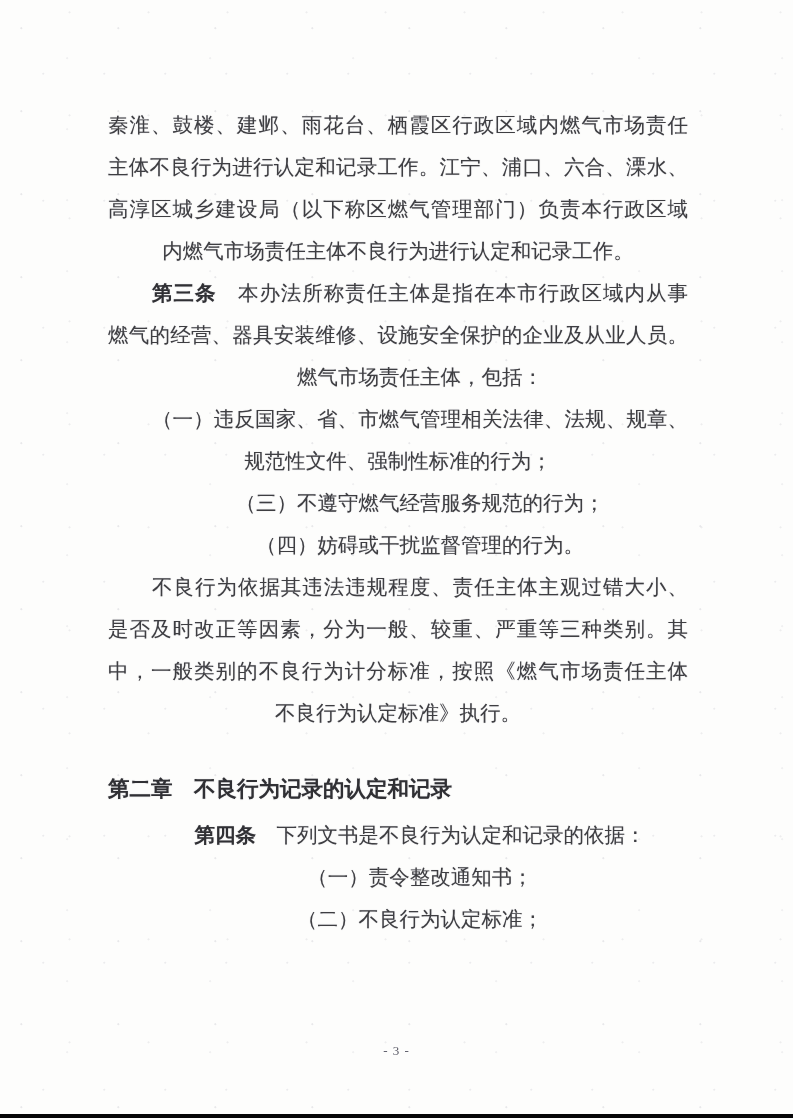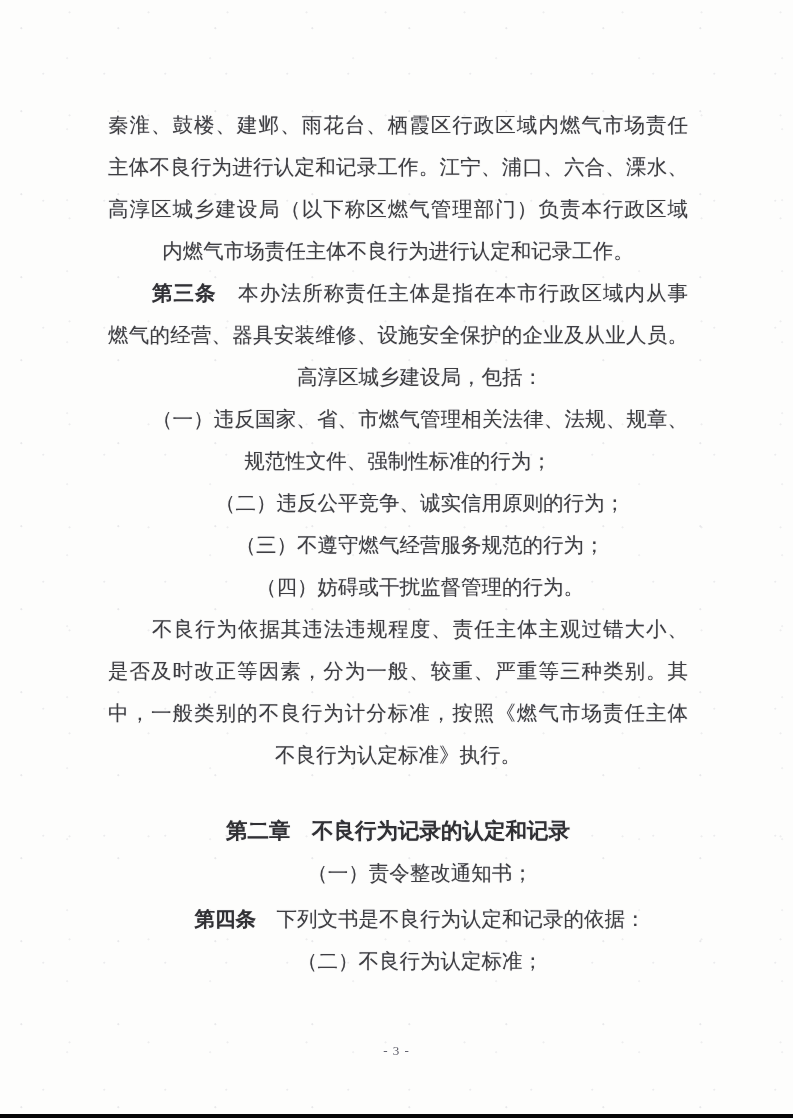--- a/index.html
+++ b/index.html
@@ -48,21 +48,21 @@
   .line.indent { padding-left: 44px; }
   .hd {
     font-weight: 700;
     color: #303034;
     font-family: Liberation Sans, sans-serif;
   }
   .chapter-heading {
     height: 42px;
     line-height: 42px;
     margin-top: 34px;
-    text-align: center;
+    text-align: left;
     font-weight: 700;
     color: #303034;
     font-family: "Liberation Sans", "DejaVu Sans", sans-serif;
     font-size: 21.5px;
     text-shadow: 0 0 1px rgba(90,90,105,0.45);
   }
   .first-after-heading { margin-top: 4px; }
   .page-number {
     position: absolute;
     top: 1043px; left: 0;
@@ -85,36 +85,35 @@
 <div class="page">
   <div class="content">
 
     <div class="line justify"><span>秦淮、鼓楼、建邺、雨花台、栖霞区行政区域内燃气市场责任</span></div>
     <div class="line justify"><span>主体不良行为进行认定和记录工作。江宁、浦口、六合、溧水、</span></div>
     <div class="line justify"><span>高淳区城乡建设局（以下称区燃气管理部门）负责本行政区域</span></div>
     <div class="line"><span>内燃气市场责任主体不良行为进行认定和记录工作。</span></div>
 
     <div class="line indent justify"><b class="hd">第三条</b><span>　本办法所称责任主体是指在本市行政区域内从事</span></div>
     <div class="line justify"><span>燃气的经营、器具安装维修、设施安全保护的企业及从业人员。</span></div>
-    <div class="line indent"><span>高淳区城乡建设局，包括：</span></div>
+    <div class="line indent"><span>燃气市场责任主体，包括：</span></div>
 
     <div class="line indent justify"><span>（一）违反国家、省、市燃气管理相关法律、法规、规章、</span></div>
     <div class="line"><span>规范性文件、强制性标准的行为；</span></div>
-    <div class="line indent"><span>（二）违反公平竞争、诚实信用原则的行为；</span></div>
     <div class="line indent"><span>（三）不遵守燃气经营服务规范的行为；</span></div>
     <div class="line indent"><span>（四）妨碍或干扰监督管理的行为。</span></div>
 
     <div class="line indent justify"><span>不良行为依据其违法违规程度、责任主体主观过错大小、</span></div>
     <div class="line justify"><span>是否及时改正等因素，分为一般、较重、严重等三种类别。其</span></div>
     <div class="line justify"><span>中，一般类别的不良行为计分标准，按照《燃气市场责任主体</span></div>
     <div class="line"><span>不良行为认定标准》执行。</span></div>
 
     <div class="chapter-heading">第二章　不良行为记录的认定和记录</div>
 
+    <div class="line indent first-after-heading"><b class="hd">第四条</b><span>　下列文书是不良行为认定和记录的依据：</span></div>
     <div class="line indent"><span>（一）责令整改通知书；</span></div>
-    <div class="line indent first-after-heading"><b class="hd">第四条</b><span>　下列文书是不良行为认定和记录的依据：</span></div>
     <div class="line indent"><span>（二）不良行为认定标准；</span></div>
 
   </div>
 
   <div class="page-number">- 3 -</div>
   <div class="scan-bar"></div>
 </div>
 
 </body></html>

